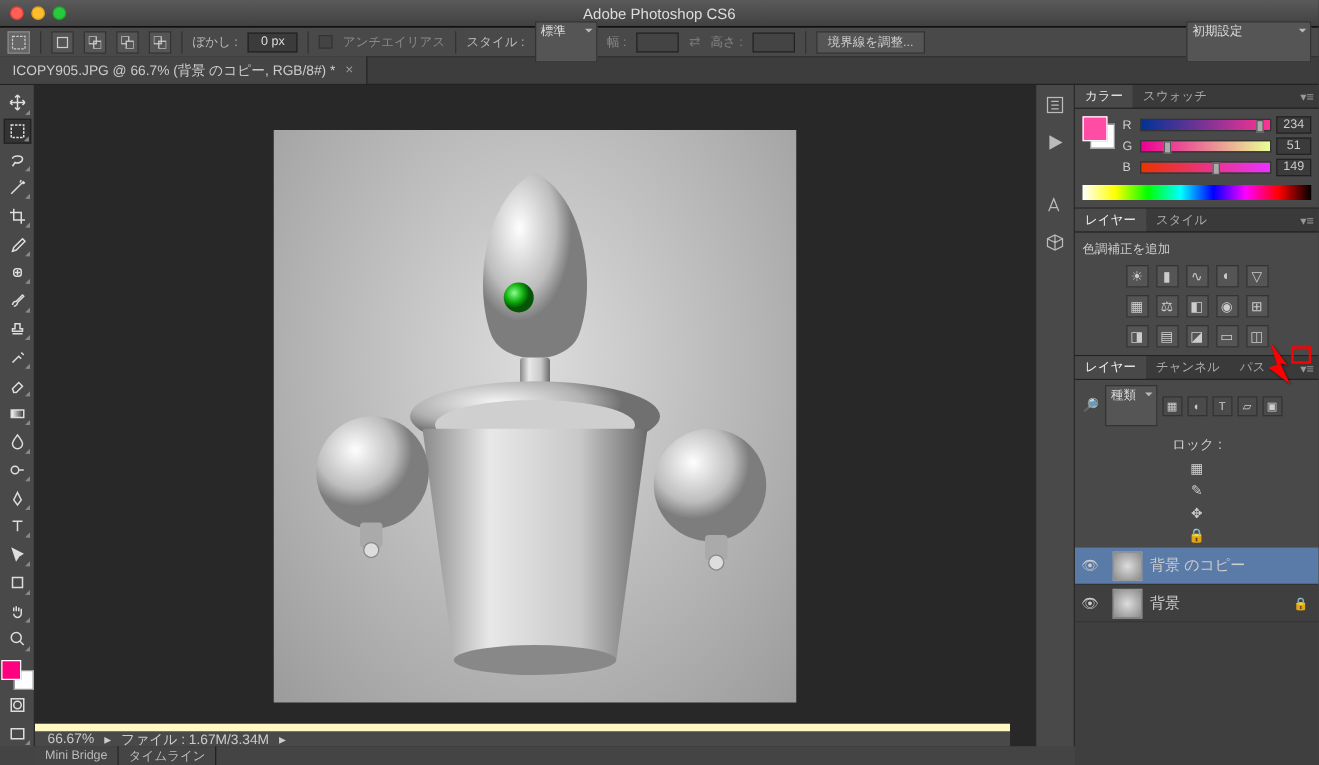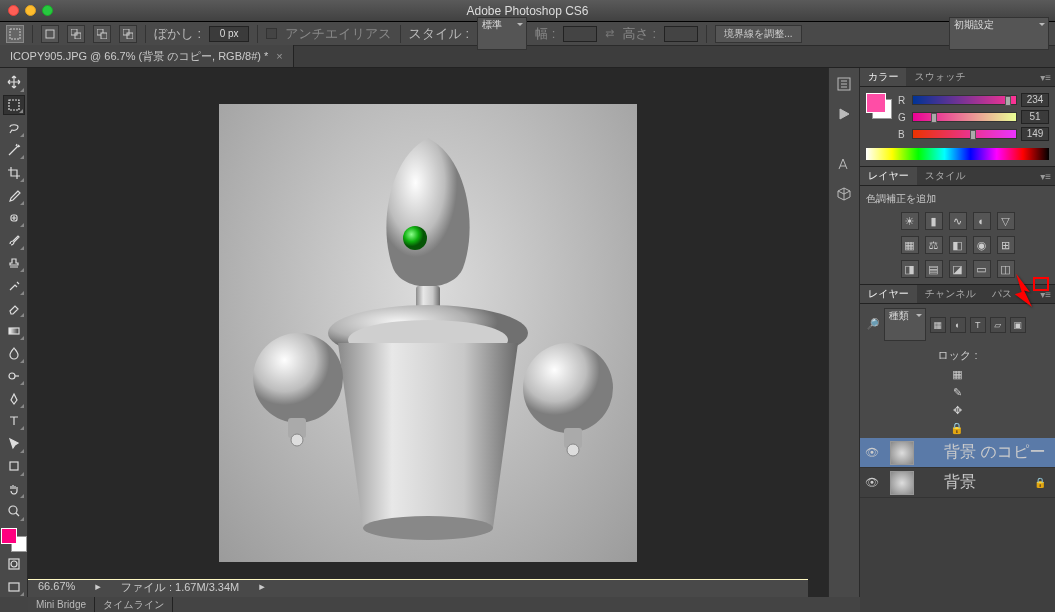--- a/index.html
+++ b/index.html
@@ -9,21 +9,21 @@
 .traffic span{width:11px;height:11px;border-radius:50%;}
 .close{background:#ff5f56;border:1px solid #e0443e;}
 .min{background:#ffbd2e;border:1px solid #dea123;}
 .max{background:#27c93f;border:1px solid #1aab29;}
 .titlebar .title{position:absolute;width:100%;text-align:center;color:#ddd;font-size:12px;}
 .optsbar{height:24px;background:#494949;border-bottom:1px solid #2b2b2b;display:flex;align-items:center;padding:0 6px;gap:8px;}
 .iconbtn{width:18px;height:18px;border:1px solid #333;background:#555;display:flex;align-items:center;justify-content:center;}
 .iconbtn.sel{background:#666;border-color:#888;}
 .iconbtn svg{stroke:#ccc;fill:none;}
 .vsep{width:1px;height:18px;background:#333;}
-.lbl{font-size:13px;color:#bbb;}
+.lbl{font-size:10px;color:#bbb;}
 .inputnum{width:40px;height:16px;background:#3b3b3b;border:1px solid #222;color:#ddd;text-align:center;font-size:10px;}
 .selbox{height:33px;background:#555;border:1px solid #333;color:#ddd;font-size:10px;padding:0 12px 0 4px;position:relative;min-width:50px;}
 .selbox::after{content:"";position:absolute;right:3px;top:5px;border:3px solid transparent;border-top-color:#bbb;}
 .chk{width:11px;height:11px;border:1px solid #333;background:#444;display:inline-block;}
 .tabbar{height:22px;background:#3d3d3d;border-bottom:1px solid #222;display:flex;align-items:flex-end;}
 .tabbar .filetab{height:22px;background:#454545;padding:0 10px;display:flex;align-items:center;font-size:10px;color:#ddd;border-right:1px solid #222;}
 .tabbar .xclose{margin-left:8px;color:#999;}
 .workspace{display:flex;height:calc(612px - 22px - 24px - 22px - 15px);}
 .tools{width:28px;background:#494949;border-right:1px solid #2a2a2a;display:flex;flex-direction:column;align-items:center;padding-top:4px;gap:2px;}
 .tool{width:22px;height:22px;display:flex;align-items:center;justify-content:center;position:relative;}
@@ -61,23 +61,23 @@
 .layerfilt{display:flex;align-items:center;gap:4px;padding:4px 6px;}
 .layerfilt .magnifyingGlass{color:#bbb;font-size:11px;}
 .layerfilt .tiny{width:16px;height:16px;border:1px solid #333;display:flex;align-items:center;justify-content:center;font-size:9px;background:#4a4a4a;}
 .blendrow{display:flex;align-items:center;gap:4px;padding:3px 6px;}
 .lockrow{display:flex;align-items:center;gap:5px;padding:3px 6px;font-size:10px;color:#bbb;flex-direction:column;}
 .layers{background:#3f3f3f;}
 .layer{display:flex;align-items:center;height:30px;border-bottom:1px solid #333;}
 .layer.active{background:#5a7aa8;}
 .layer .eye{width:24px;text-align:center;}
 .layer .thumb{width:24px;height:24px;border:1px solid #999;background:radial-gradient(circle,#ddd,#888);margin:0 6px;}
-.layer .lname{font-size:16px;margin-left:24px;}
+.layer .lname{font-size:12px;}
 .layer .lock{margin-left:auto;margin-right:8px;color:#ddd;font-size:10px;}
-.statusbar{height:18px;background:#494949;border-top:1px solid #fef9c3;display:flex;padding:0 10px;gap:20px;font-size:10px;color:#ccc;position:absolute;bottom:15px;left:28px;width:780px;}
+.statusbar{height:18px;background:#494949;border-top:6px solid #fef9c3;display:flex;align-items:center;padding:0 10px;gap:8px;font-size:10px;color:#ccc;position:absolute;bottom:15px;left:28px;width:780px;}
 .bottomtabs{height:15px;background:#3a3a3a;display:flex;align-items:center;position:absolute;bottom:0;left:28px;}
 .bottomtabs .bt{padding:0 8px;font-size:10px;color:#bbb;height:15px;display:flex;align-items:center;border-right:1px solid #222;background:#454545;}
 .arrow-anno{position:absolute;right:11px;top:273px;z-index:99;}
 .arrow-anno svg{filter:drop-shadow(1px 1px 1px rgba(0,0,0,0.5));}
 .redbox{position:absolute;right:6px;top:277px;width:16px;height:14px;border:2px solid #ff0000;z-index:98;}
 </style>
 </head>
 <body>
 
 <div class="titlebar">

